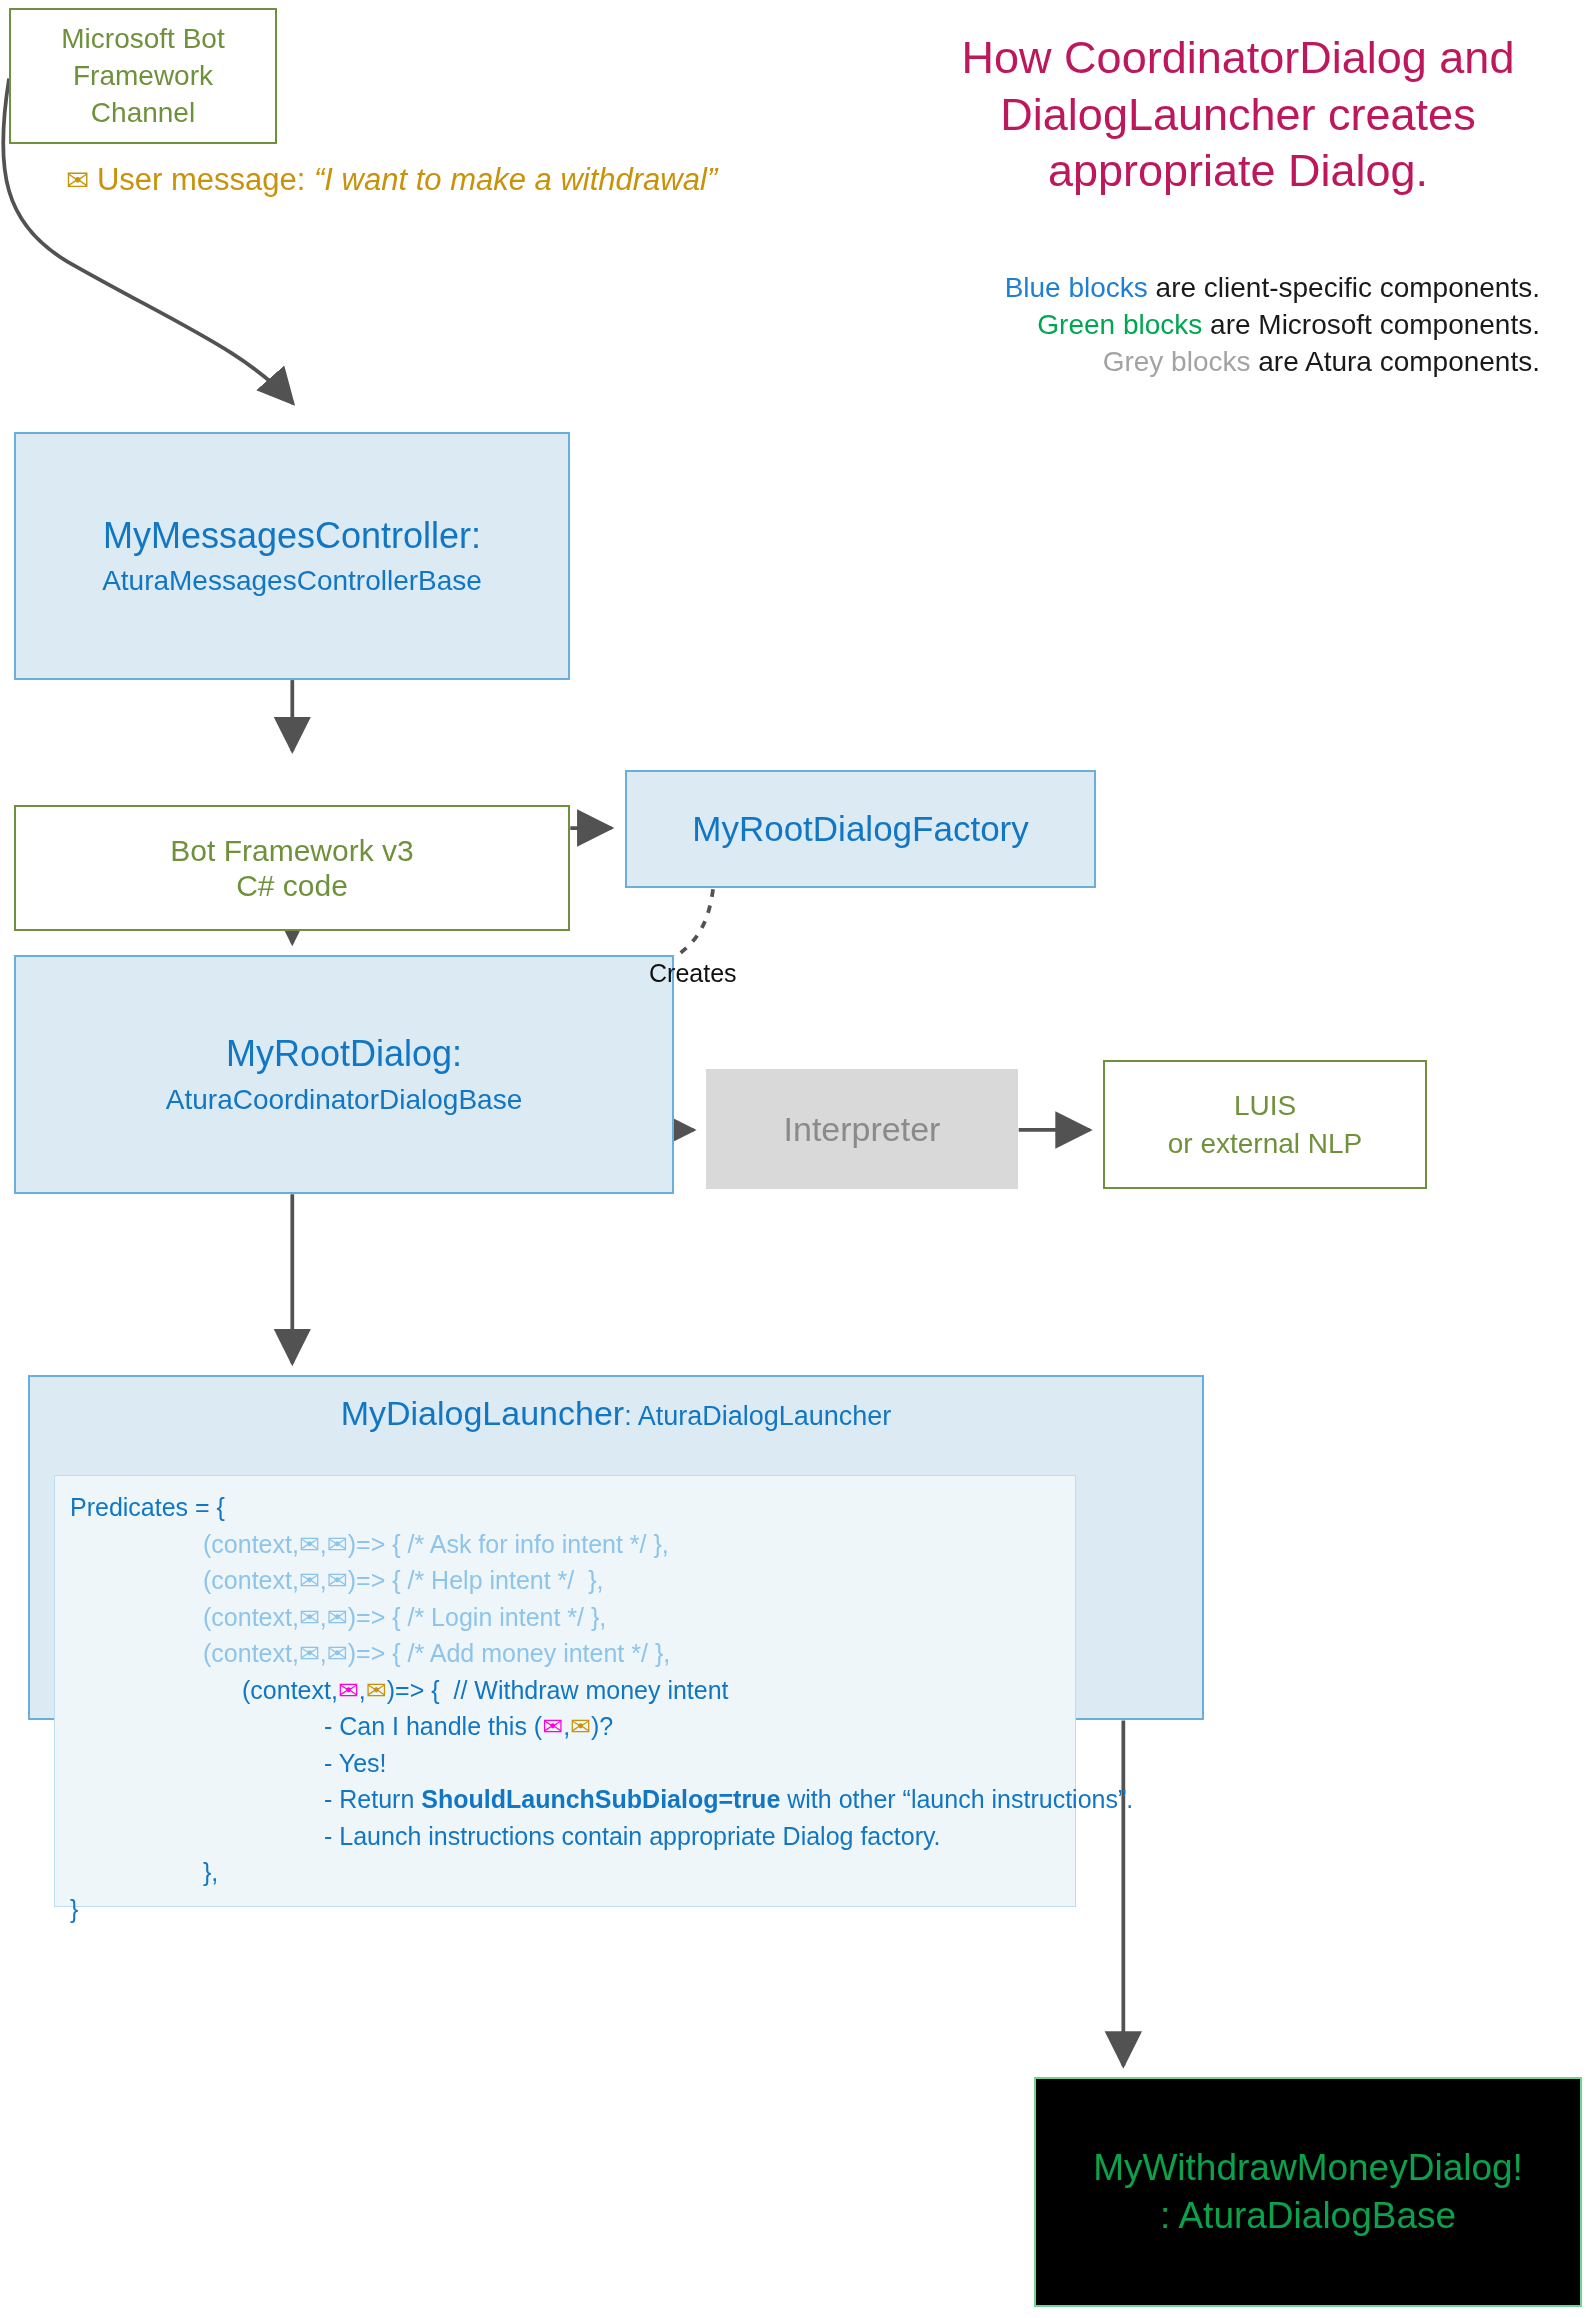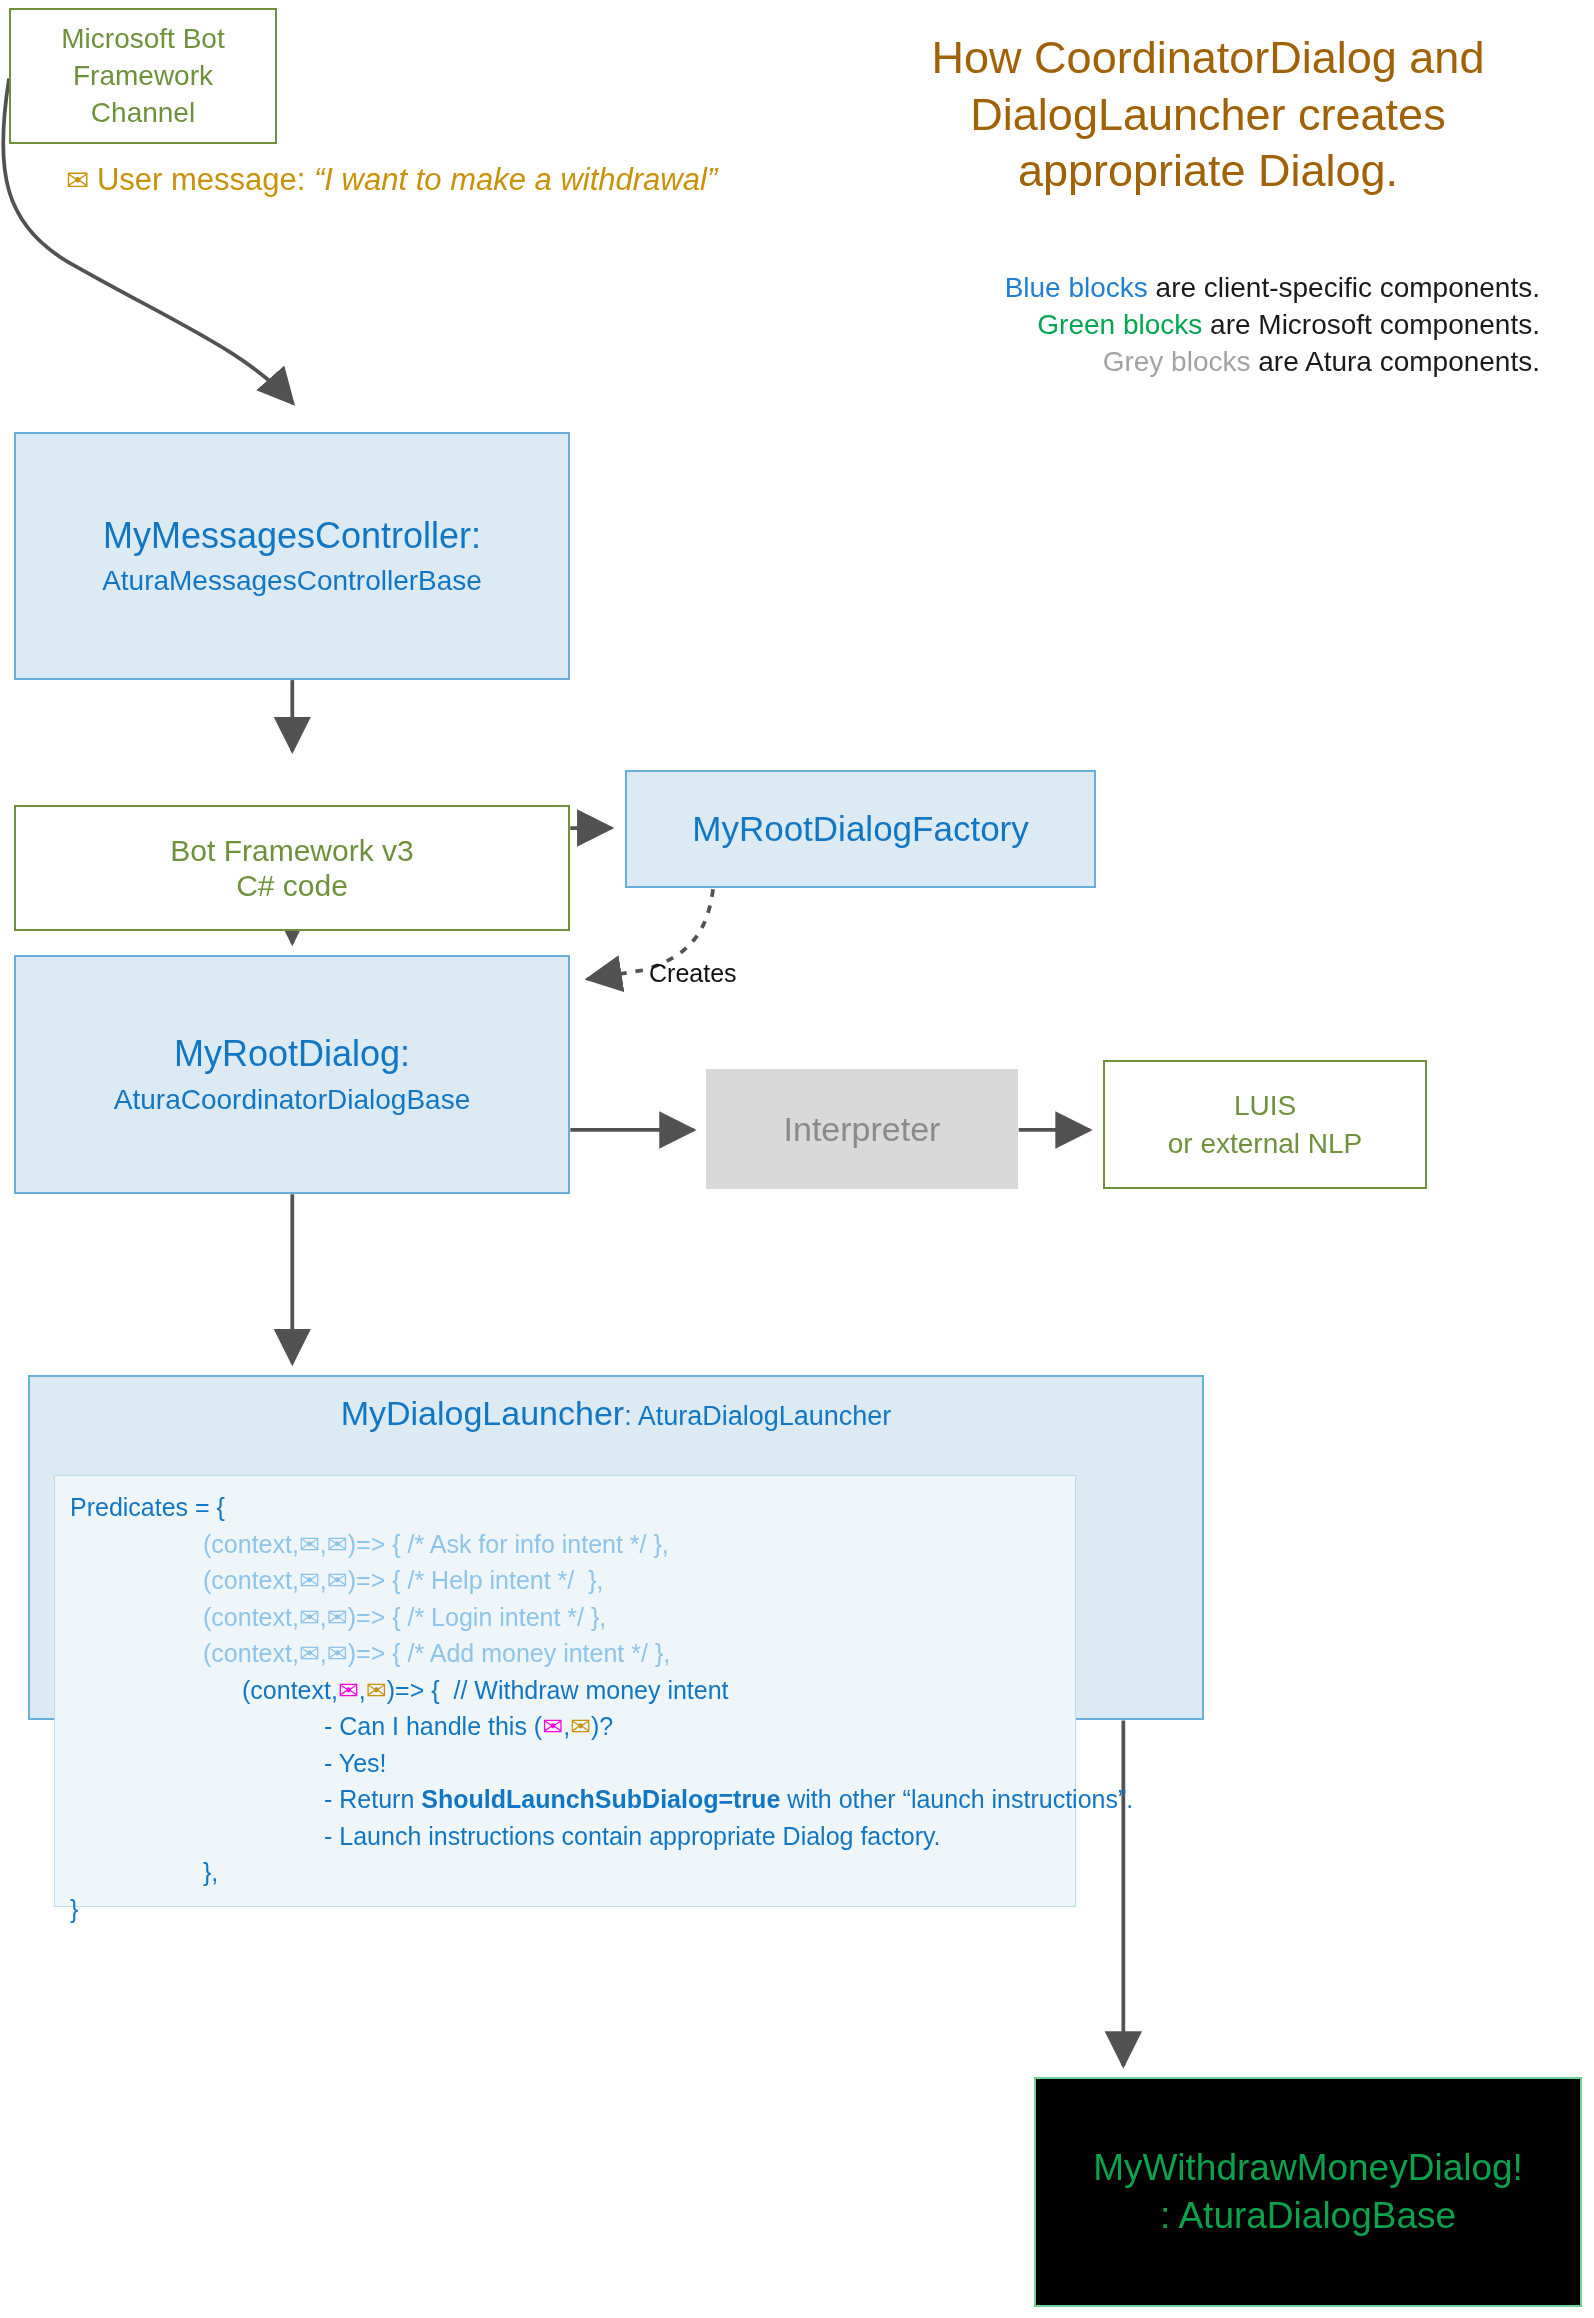--- a/index.html
+++ b/index.html
@@ -30,39 +30,39 @@
   }
 
   
   #ms-bot-channel{left:9px;top:7.5px;width:268px;height:136px;font-size:28px;}
   #ms-bot-channel .ln{display:block;margin:2.2px 0;}
 
   #user-message{left:66px;top:162px;font-size:31px;color:#c8920a;white-space:nowrap;}
   #user-message .env{font-size:28px;margin-right:7.5px;}
   #user-message .quote{font-style:italic;}
 
-  #page-title{left:872px;top:30px;width:672px;font-size:45px;line-height:1.26;
-     color:#a16207;text-align:center;font-weight:400;}
+  #page-title{left:902px;top:30px;width:672px;font-size:45px;line-height:1.26;
+     color:#be185d;text-align:center;font-weight:400;}
 
   #legend{left:897px;top:269px;width:643px;font-size:28px;line-height:1.33;
      color:#1a1a1a;text-align:right;}
   .legend-blue{color:#1f7fd4;}
   .legend-green{color:#00a651;}
   .legend-grey{color:#a3a3a3;}
 
   #messages-controller{left:14px;top:432px;width:556px;height:248px;}
   #messages-controller .t1{font-size:36px;}
   #messages-controller .t2{font-size:28px;margin-top:6px;}
 
   #bot-framework-v3{left:14px;top:805px;width:556px;height:126px;font-size:30px;}
   #bot-framework-v3 .ln{display:block;}
 
   #root-dialog-factory{left:625px;top:770px;width:471px;height:118px;font-size:35px;}
 
-  #root-dialog{left:14px;top:955px;width:556px;height:239px;}
+  #root-dialog{left:14px;top:955px;width:660px;height:239px;}
   #root-dialog .t1{font-size:36px;}
   #root-dialog .t2{font-size:28px;margin-top:7.5px;}
 
   #interpreter{left:706px;top:1069px;width:312px;height:120px;font-size:34px;}
 
   #luis{left:1103px;top:1060px;width:324px;height:129px;font-size:28px;line-height:1.35;}
 
   #dialog-launcher{left:28px;top:1375px;width:1176px;height:345px;align-items:stretch;justify-content:flex-start;}
   #dialog-launcher .dl-title{text-align:center;font-size:34px;padding-top:16.4px;color:#1176c4;}
   #dialog-launcher .dl-title .sub{font-size:27px;}

